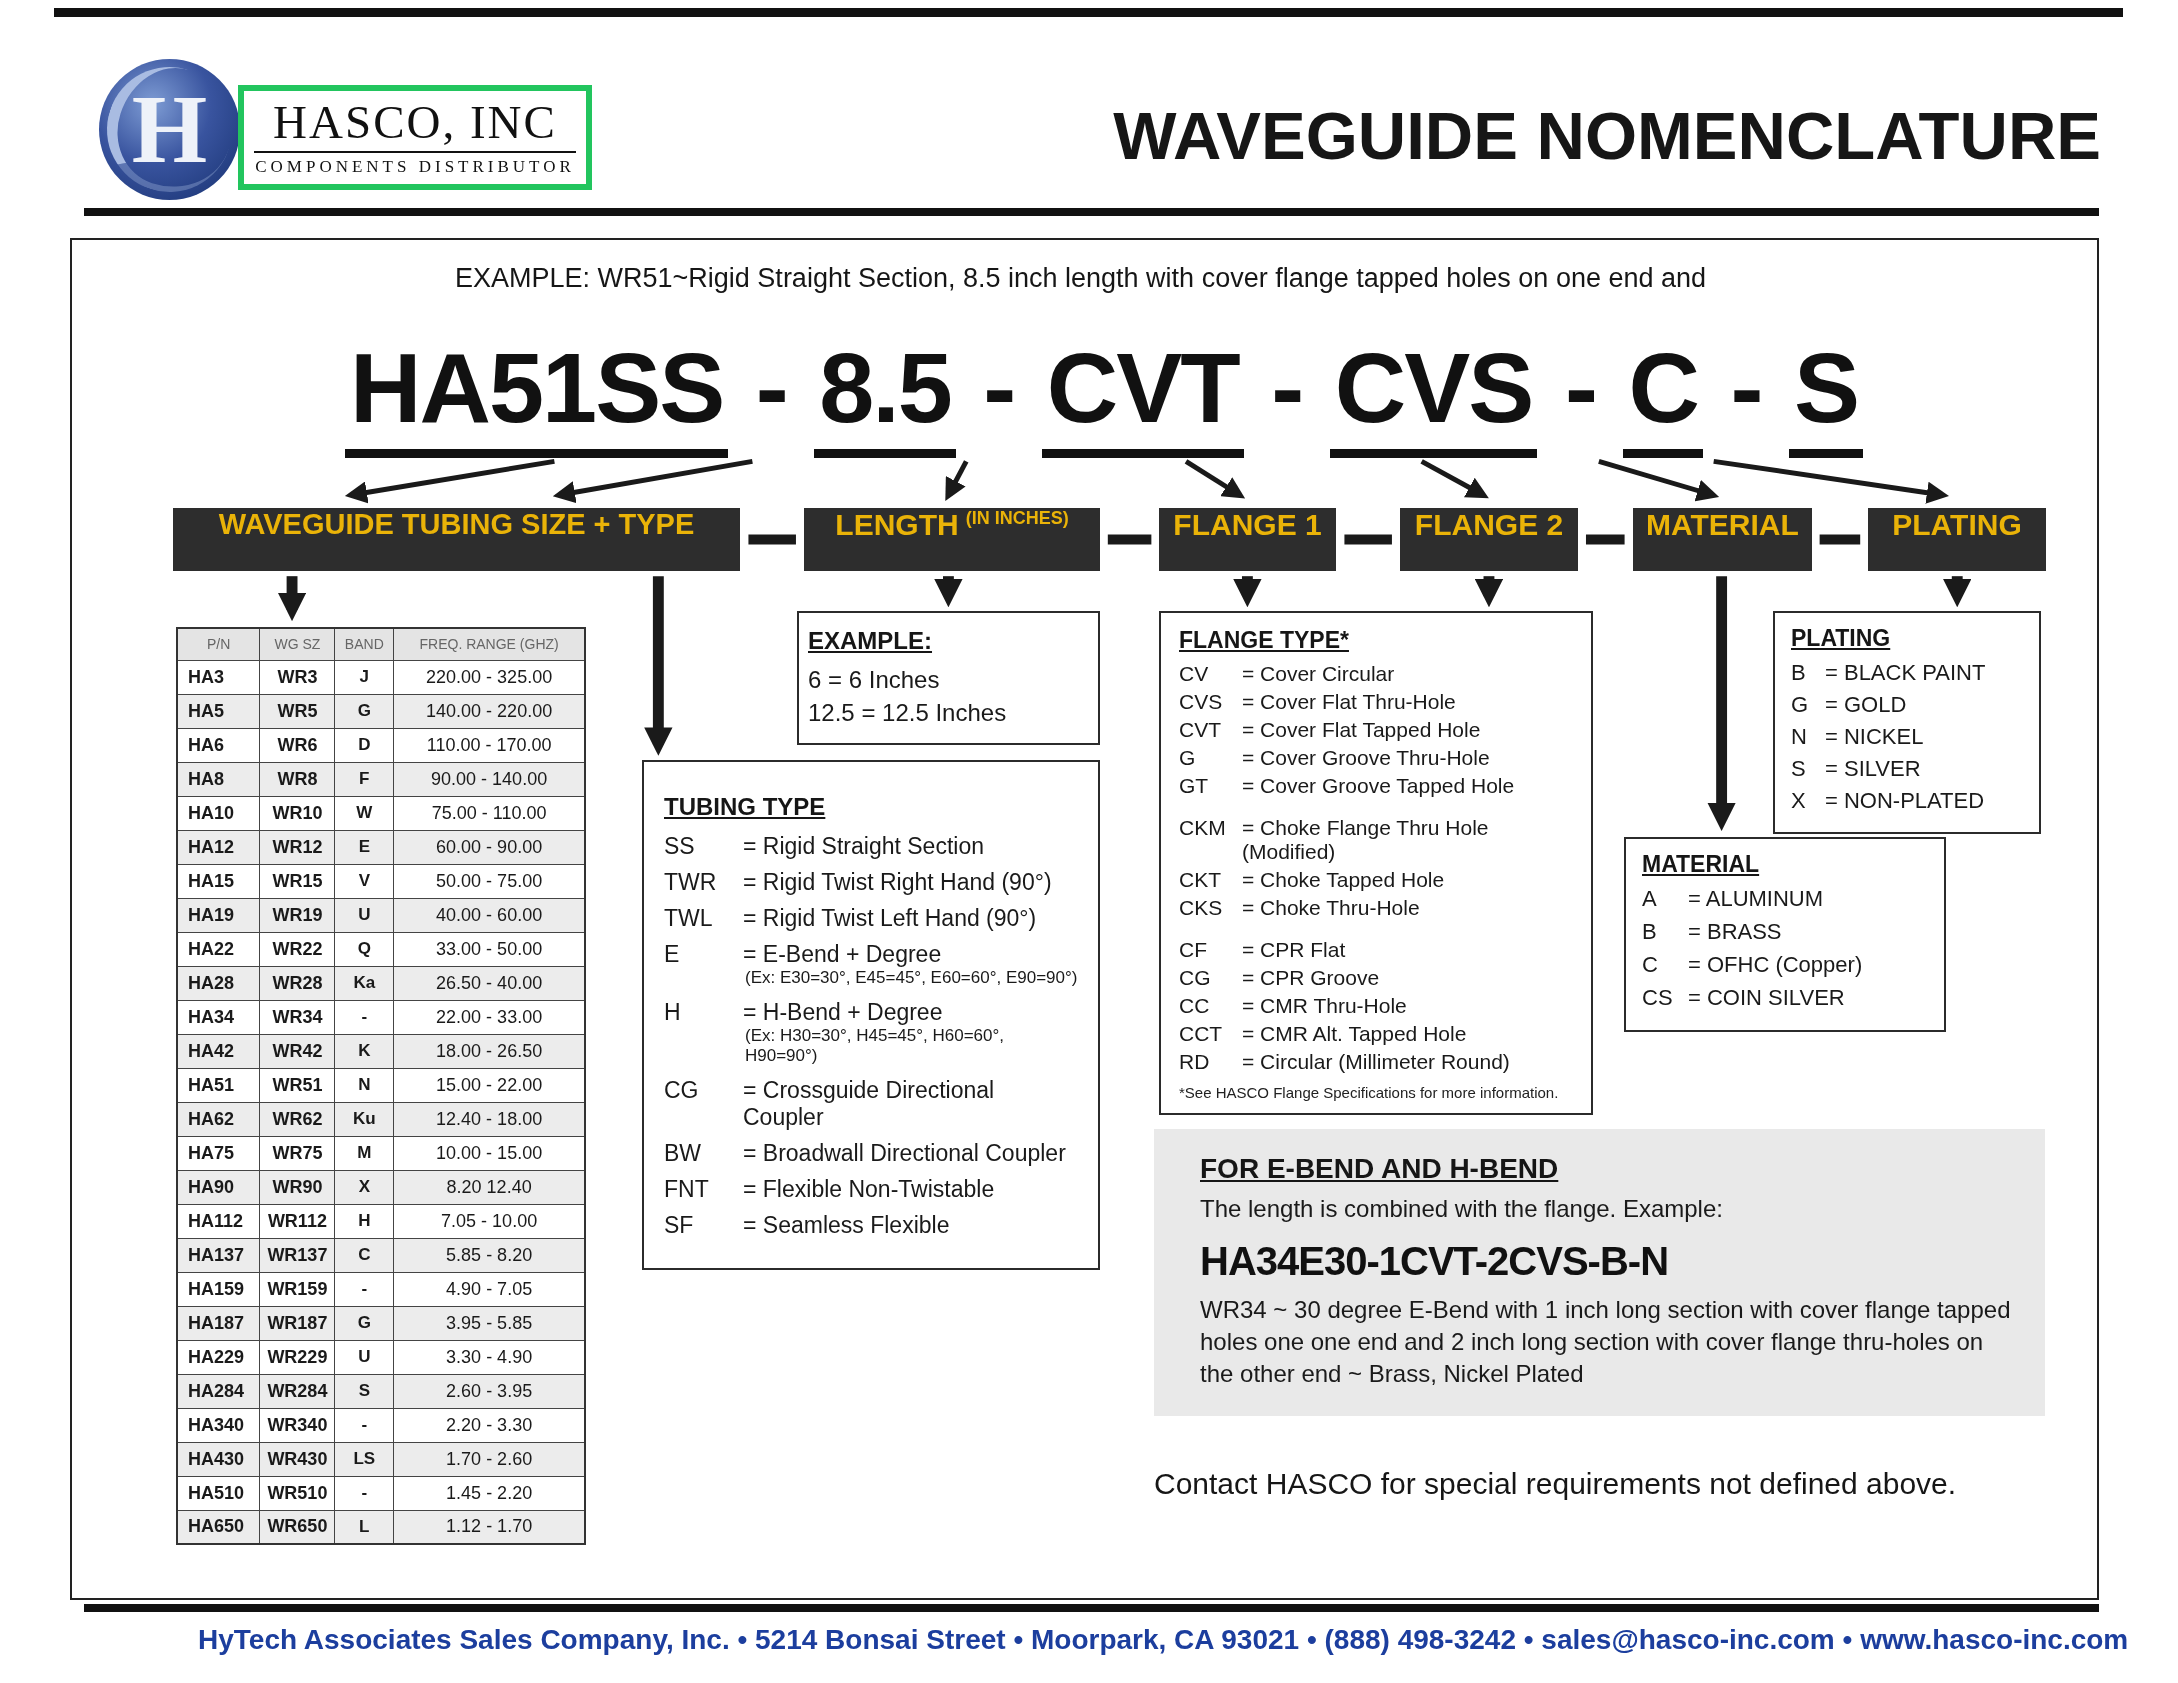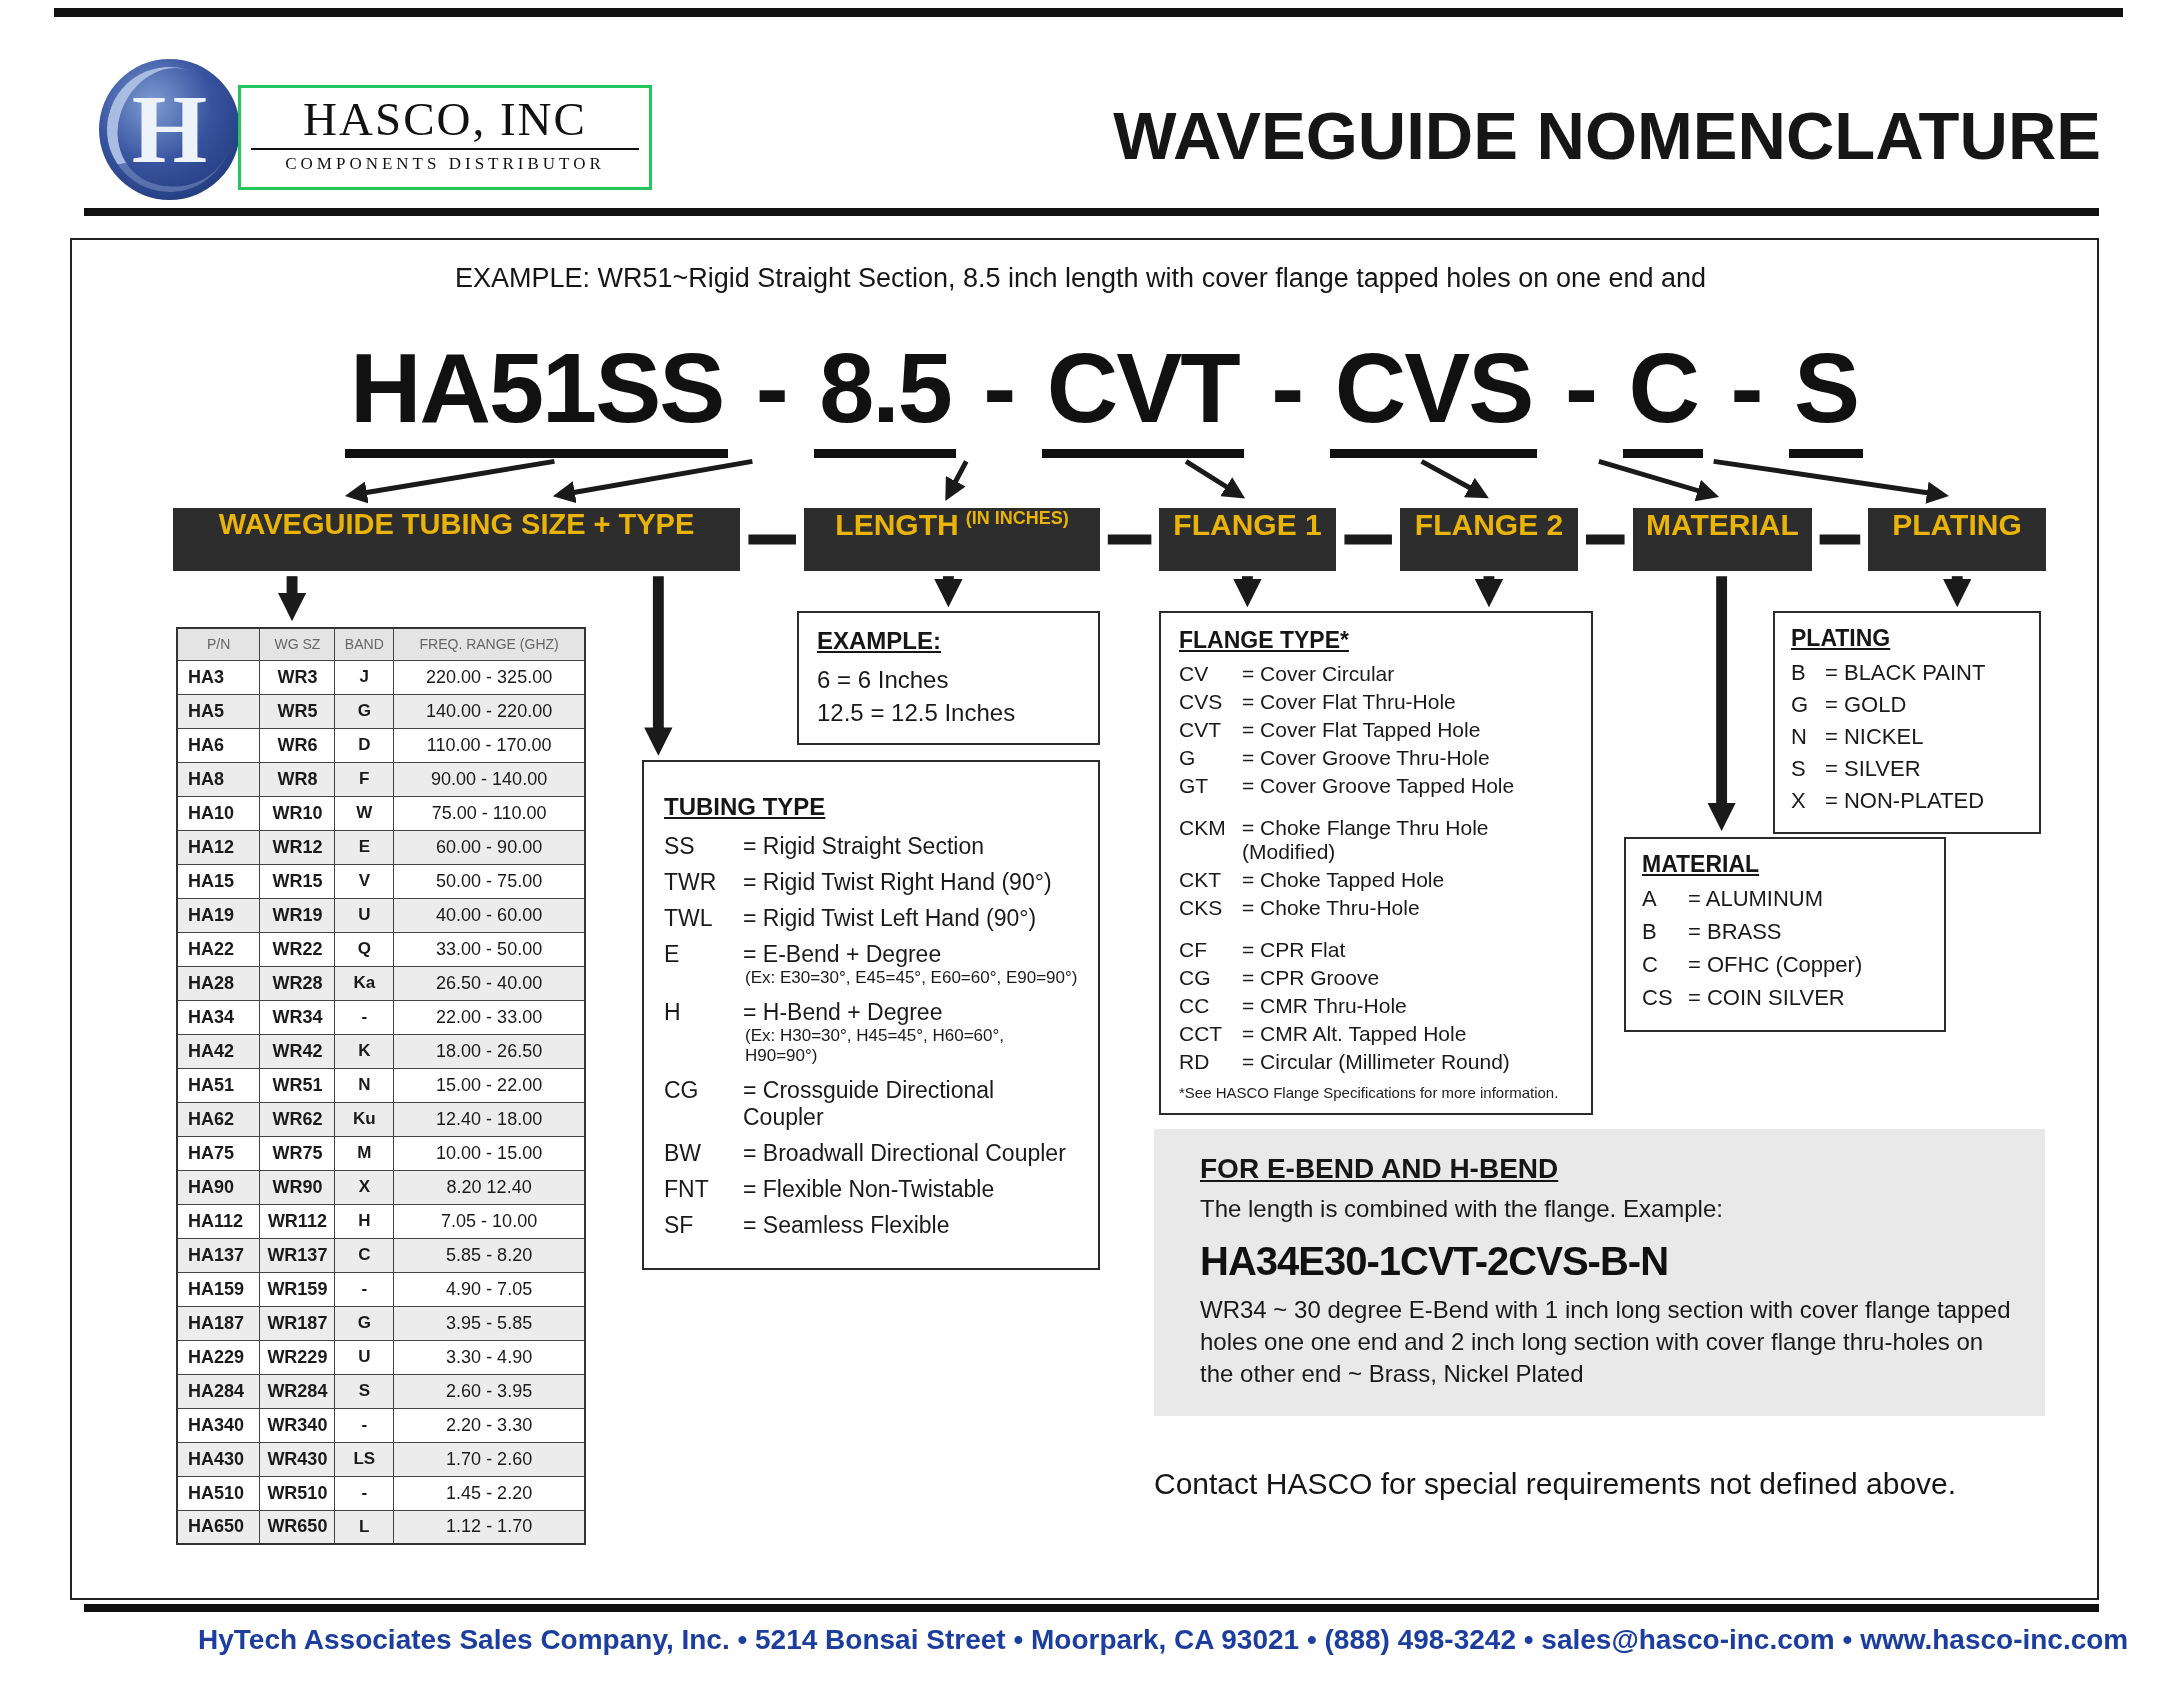--- a/index.html
+++ b/index.html
@@ -8,21 +8,21 @@
   .abs{position:absolute}
   .rule{background:#111}
 
   
   .logo-circle{left:99px;top:59px;width:141px;height:141px;border-radius:50%;
     background:radial-gradient(circle at 38% 32%, #7e9cd4 0%, #39549f 45%, #16306e 100%);
     display:flex;align-items:center;justify-content:center;z-index:1}
   .logo-circle::before{content:"";position:absolute;inset:8px;border-radius:50%;
     border-left:11px solid #a9bce2;border-bottom:6px solid rgba(169,188,226,.35);transform:rotate(18deg)}
   .logo-h{font-family:"Liberation Serif",serif;font-weight:700;font-size:97px;color:#eef2f9;line-height:1}
-  .hasco-box{left:238px;top:85px;width:414px;height:105px;border:3px solid #22c55e;background:#fff;
+  .hasco-box{left:238px;top:85px;width:354px;height:105px;border:6px solid #22c55e;background:#fff;
     z-index:2;text-align:center;padding-top:4px}
   .hasco-name{font-family:"Liberation Serif",serif;font-size:47px;letter-spacing:2px;color:#111}
   .hasco-div{height:0;border-top:2px solid #111;margin:2px 10px 4px}
   .hasco-tag{font-family:"Liberation Serif",serif;font-size:17px;letter-spacing:4px;color:#111}
   .page-title{right:77px;top:97px;font-size:67px;font-weight:600;letter-spacing:0;color:#161616;white-space:nowrap}
 
   .main-box{left:70px;top:238px;width:2029px;height:1362px;border:2px solid #222;background:#fff}
 
   
   .example-text{left:455px;top:261px;width:1327px;font-size:27px;line-height:35px;color:#161616}
@@ -54,21 +54,21 @@
   .wg-table td.c1{width:75px}
   .wg-table td.c2{width:59px;font-size:17px}
   .wg-table td.c3{width:192px;font-weight:400;font-size:18px}
   .wg-table tr.alt td{background:#ececec}
 
   
   .detail-box{border:2px solid #2b2b2b;background:#fff;padding:31px 20px;z-index:2}
   .detail-title{font-weight:700;text-decoration:underline;font-size:24px;margin-bottom:12px;color:#161616}
   .kv-row{display:grid;grid-template-columns:var(--cw,79px) 1fr;align-items:baseline;margin-bottom:9px;font-size:23px}
   .kv-sub{grid-column:2;font-size:17px;margin:0 0 2px 2px}
-  .len-example{left:797px;top:611px;width:303px;padding:14px 18px}
+  .len-example{left:797px;top:611px;width:303px;padding:14px 9px}
   .len-example .detail-title{margin-bottom:8px}
   .len-line{font-size:24px;line-height:33px}
   .tubing-type{left:642px;top:760px;width:458px;--cw:79px;padding-bottom:20px}
   .flange-type{left:1159px;top:611px;width:434px;--cw:63px;padding:14px 18px 12px}
   .flange-type .kv-row{font-size:21px;margin-bottom:4px}
   .flange-type .detail-title{font-size:23px;margin-bottom:8px}
   .group-gap{height:14px}
   .footnote{font-size:15px;margin-top:10px;color:#222}
   .plating-list{left:1773px;top:611px;width:268px;--cw:34px;padding:12px 16px}
   .plating-list .kv-row{font-size:22px;margin-bottom:6px}

